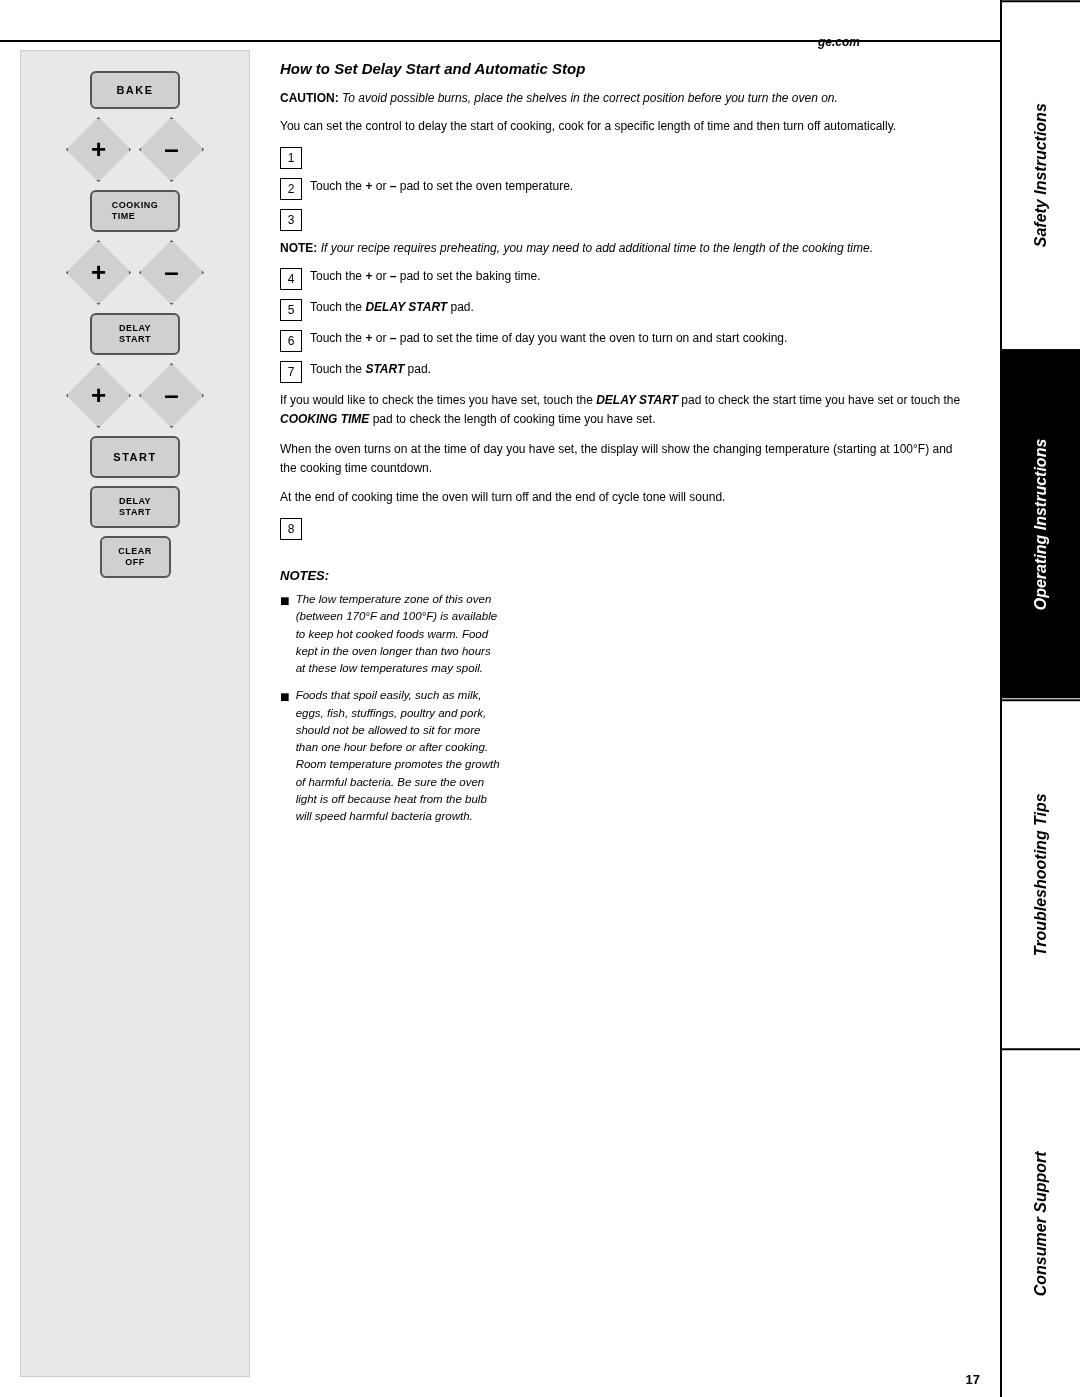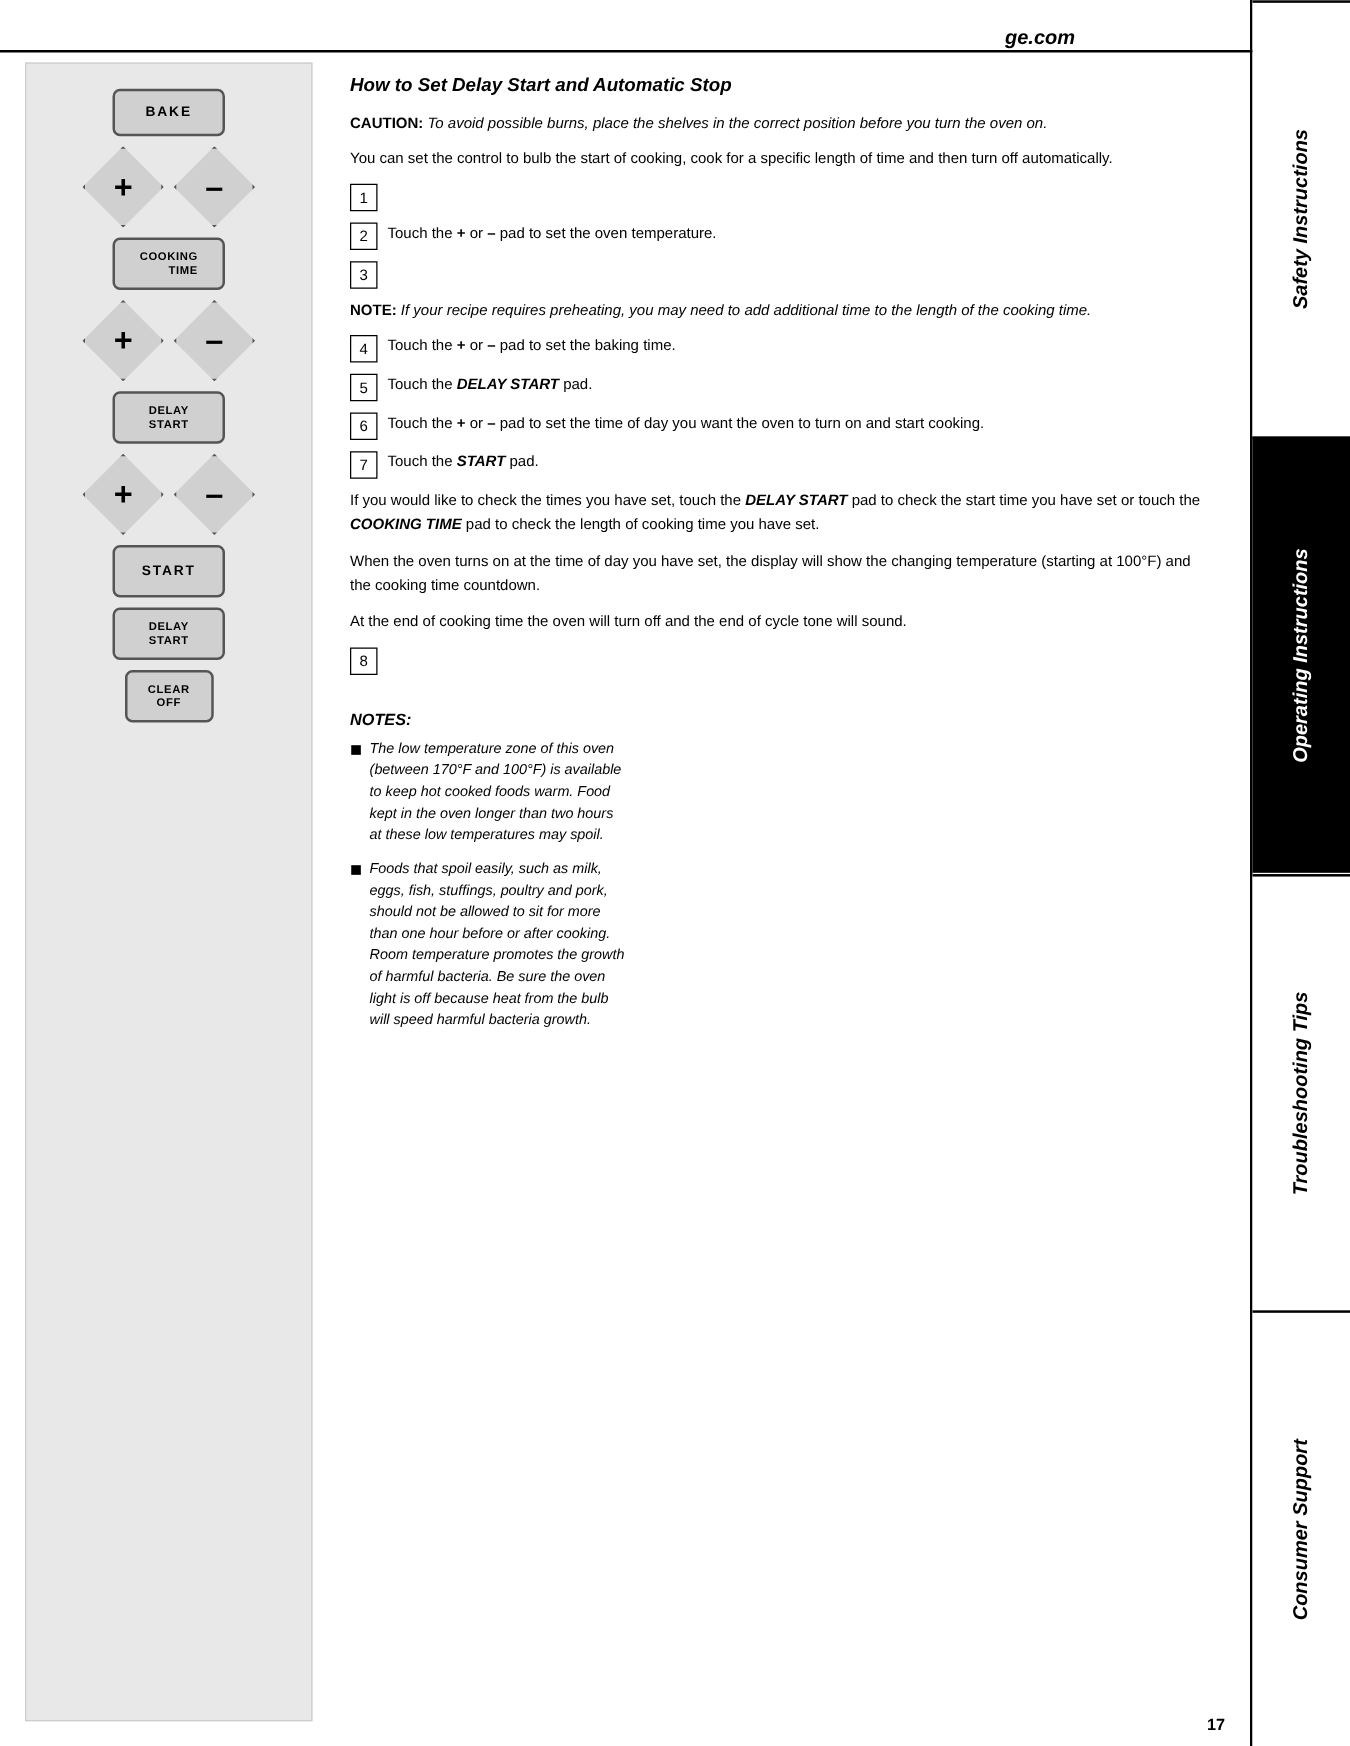--- a/index.html
+++ b/index.html
@@ -20,25 +20,25 @@
       top: 40px;
       left: 0;
       right: 0;
       height: 2px;
       background: #000;
     }
 
     
     .ge-logo {
       position: absolute;
-      top: 22px;
+      top: 35px;
       right: 220px;
       font-style: italic;
       font-weight: bold;
-      font-size: 16px;
+      font-size: 12px;
     }
 
     
     .sidebar-right {
       position: absolute;
       top: 0;
       right: 0;
       width: 80px;
       height: 1397px;
       display: flex;
@@ -310,21 +310,21 @@
 
 <div class="left-panel">
 
   <div class="control-btn btn-label" style="width:90px;height:38px;font-size:11px;letter-spacing:1.5px;">BAKE</div>
 
   <div class="btn-plus-minus">
     <div class="diamond-btn" style="background:#d0d0d0;">+</div>
     <div class="diamond-btn" style="background:#d0d0d0;">–</div>
   </div>
 
-  <div class="control-btn btn-cooking-time" style="width:90px;height:42px;font-size:9px;text-align:right;display:flex;align-items:center;justify-content:center;">COOKING<br>TIME</div>
+  <div class="control-btn btn-cooking-time" style="width:90px;height:42px;font-size:9px;text-align:left;display:flex;align-items:center;justify-content:center;">COOKING<br>TIME</div>
 
   <div class="btn-plus-minus">
     <div class="diamond-btn">+</div>
     <div class="diamond-btn">–</div>
   </div>
 
   <div class="control-btn btn-delay-start" style="width:90px;height:42px;font-size:9px;text-align:center;display:flex;align-items:center;justify-content:center;">DELAY<br>START</div>
 
   <div class="btn-plus-minus">
     <div class="diamond-btn">+</div>
@@ -346,21 +346,21 @@
   </div>
 
   <div class="two-col">
     <div class="col-left">
 
       <div class="caution-text">
         <strong>CAUTION:</strong>
         <em> To avoid possible burns, place the shelves in the correct position before you turn the oven on.</em>
       </div>
 
-      <div class="body-text">You can set the control to bulb the start of cooking, cook for a specific length of time and then turn off automatically.</div>
+      <div class="body-text">You can set the control to delay the start of cooking, cook for a specific length of time and then turn off automatically.</div>
 
       <div class="step-row">
         <div class="step-num">1</div>
       </div>
 
       <div class="step-row">
         <div class="step-num">2</div>
         <div class="step-text">Touch the <strong>+</strong> or <strong>–</strong> pad to set the oven temperature.</div>
       </div>
 

